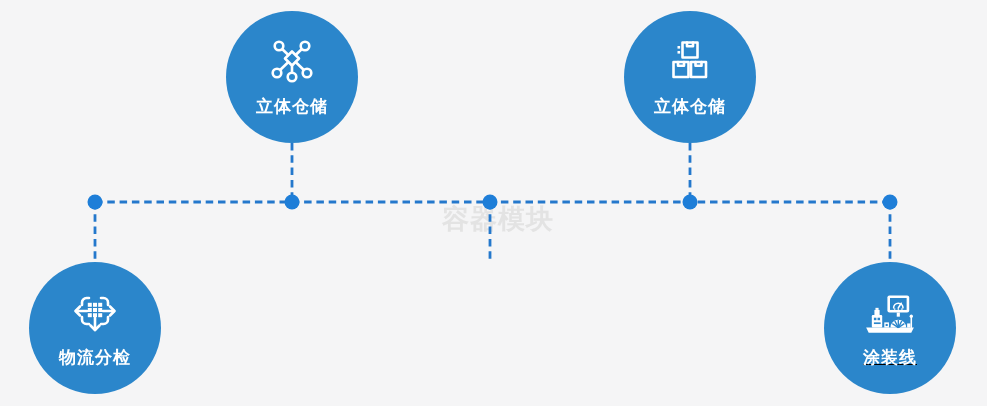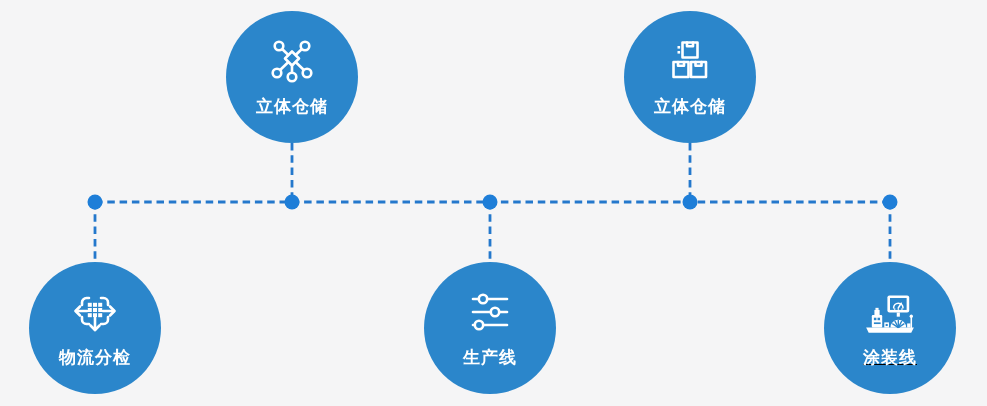--- a/index.html
+++ b/index.html
@@ -94,20 +94,21 @@
     <line class="dash" x1="95" y1="202" x2="95" y2="262"></line>
     <line class="dash" x1="490" y1="202" x2="490" y2="262"></line>
     <line class="dash" x1="890" y1="202" x2="890" y2="262"></line>
     <circle class="dot" cx="95" cy="202" r="7.5"></circle>
     <circle class="dot" cx="292" cy="202" r="7.5"></circle>
     <circle class="dot" cx="490" cy="202" r="7.5"></circle>
     <circle class="dot" cx="690" cy="202" r="7.5"></circle>
     <circle class="dot" cx="890" cy="202" r="7.5"></circle>
   </svg>
 
+  <div class="watermark">容器模块</div>
 
   <div class="node n-smart">
     <span class="icon">
       <svg width="50" height="48" viewBox="0 0 48 48">
         <line class="st" x1="11" y1="9" x2="39" y2="36"></line>
         <line class="st" x1="37" y1="9" x2="9" y2="36"></line>
         <line class="st" x1="24" y1="24" x2="24" y2="40"></line>
         <path class="st mask" d="M24 14.5 L31 21.5 L24 28.5 L17 21.5 Z"></path>
         <circle class="st mask" cx="11" cy="9" r="4.3"></circle>
         <circle class="st mask" cx="37" cy="9" r="4.3"></circle>
@@ -161,35 +162,20 @@
             <rect x="27.2" y="20" width="4" height="4"></rect>
           <rect x="16.8" y="25.2" width="4" height="4"></rect>
             <rect x="22" y="25.2" width="4" height="4"></rect>
             <rect x="27.2" y="25.2" width="4" height="4"></rect>
         </g>
       </svg>
     </span>
     <span class="label">物流分检</span>
   </div>
 
-  <div class="node n-prod">
-    <span class="icon">
-      <svg width="50" height="48" viewBox="0 0 48 48">
-        <g class="st" stroke-width="3">
-          <line x1="7" y1="11" x2="41" y2="11"></line>
-          <line x1="7" y1="24" x2="41" y2="24"></line>
-          <line x1="7" y1="37" x2="41" y2="37"></line>
-          <circle class="mask" cx="17" cy="11" r="4.2"></circle>
-          <circle class="mask" cx="29" cy="24" r="4.2"></circle>
-          <circle class="mask" cx="13" cy="37" r="4.2"></circle>
-        </g>
-      </svg>
-    </span>
-    <span class="label">生产线</span>
-  </div>
 
   <div class="node n-coat">
     <span class="icon">
       <svg width="54" height="48" viewBox="0 0 52 46">
 
         <path class="wfill" d="M3 38 H49 L46.5 43 H5.5 Z"></path>
 
         <rect class="wfill" x="23.5" y="7" width="21" height="16.5" rx="2"></rect>
         <rect class="mask" x="26" y="9.5" width="16" height="11.5"></rect>
         <path class="stThin" d="M29.5 19 a4.5 4.5 0 0 1 9 0"></path>

